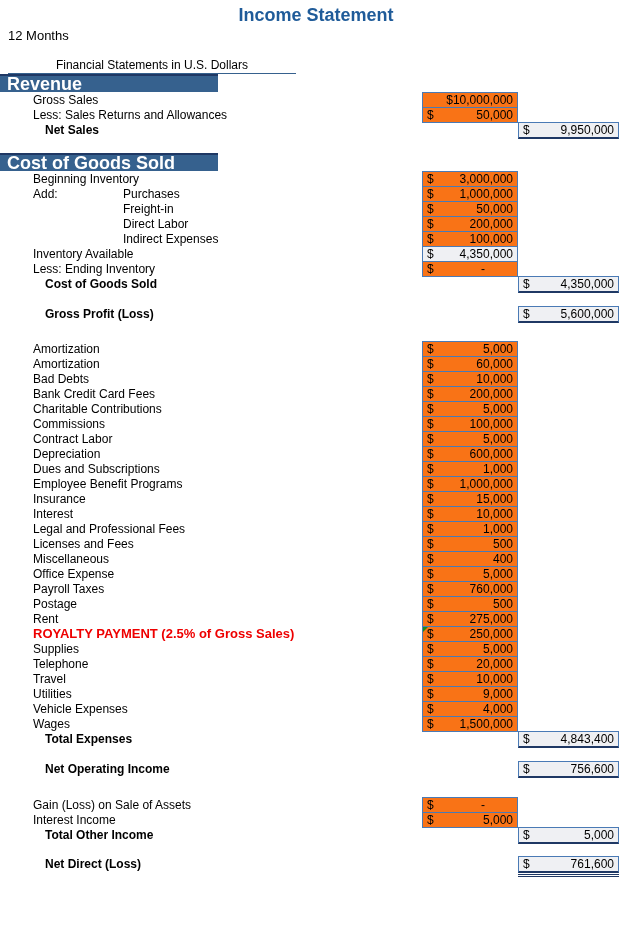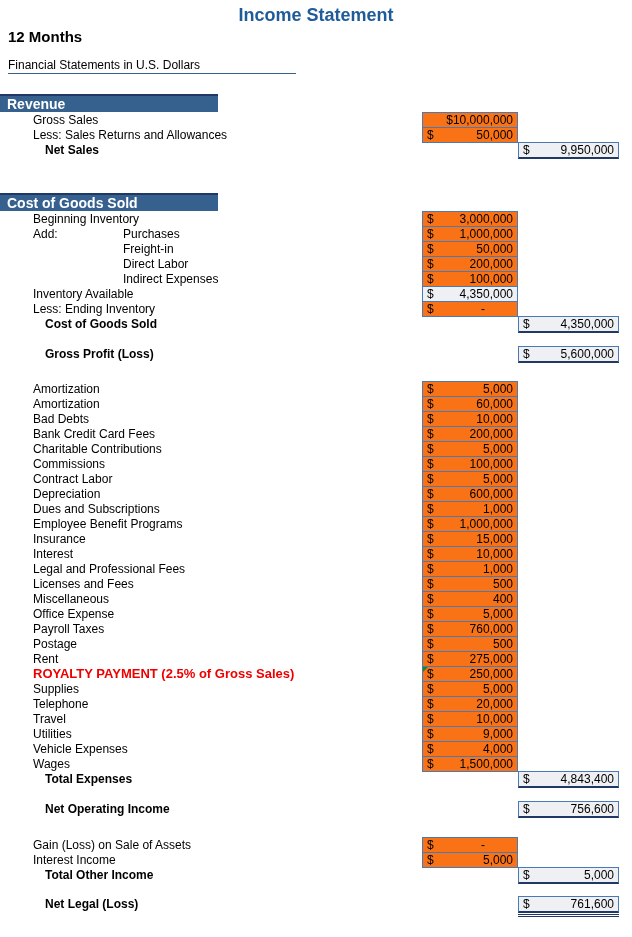--- a/index.html
+++ b/index.html
@@ -10,24 +10,24 @@
     --red:#EE0000;
     --gray-fill:#EFF0F3;
     --note-green:#1E8A1E;
   }
   html,body{margin:0;padding:0;background:#fff;}
   body{width:632px;font-family:"Liberation Sans",sans-serif;font-size:12px;color:#000;}
   .page{position:relative;width:632px;height:937px;overflow:hidden;background:#fff;}
 
   .title{ text-align:center;font-size:18px;font-weight:bold;color:var(--title-blue);padding-top:5px;height:23px;}
   .company{font-weight:bold;font-size:13px;padding-left:8px;margin-top:4px;height:16px;}
-  .period{font-weight:bold;font-size:15px;padding-left:8px;height:15px;}
-  .subtitle{margin-top:15px;margin-left:8px;width:288px;height:13px;border-bottom:1px solid var(--accent-blue);padding-bottom:2px;}
-
-  .bar{height:16px;line-height:16px;width:211px;background:var(--accent-blue);border-top:2px solid var(--dark-blue);color:#fff;font-weight:bold;font-size:14px;padding-left:7px;margin-bottom:1px;margin-top:20px;}
+  .period{font-weight:normal;font-size:13px;padding-left:8px;height:15px;}
+  .subtitle{margin-top:15px;margin-left:8px;width:288px;height:13px;border-bottom:1px solid var(--accent-blue);padding-bottom:2px;text-align:center;}
+
+  .bar{height:16px;line-height:16px;width:211px;background:var(--accent-blue);border-top:2px solid var(--dark-blue);color:#fff;font-weight:bold;font-size:18px;padding-left:7px;margin-bottom:1px;}
 
   .row{position:relative;height:15px;}
   .lbl{position:absolute;top:1px;left:33px;white-space:nowrap;line-height:13px;}
   .lbl.bold{left:45px;font-weight:bold;}
   .lbl.red{color:var(--red);font-weight:bold;font-size:13px;top:0;}
   .sub{position:absolute;top:1px;left:123px;white-space:nowrap;line-height:13px;}
 
   .cell{position:absolute;left:422px;top:-1px;width:96px;height:16px;border:1px solid var(--border-blue);background:#f97316;box-sizing:border-box;}
   .cell.gray{background:var(--gray-fill);}
   .cell.heavy{border-bottom:2px solid var(--dark-blue);height:17px;}
@@ -346,20 +346,20 @@
       </div>
       <div class="row">
         <span class="lbl bold">Total Other Income</span>
         <div class="cell col2">
           <span class="cur">$</span>
           <span class="val">5,000</span>
         </div>
       </div>
       <div style="height: 14px;"></div>
       <div class="row">
-        <span class="lbl bold">Net Legal (Loss)</span>
+        <span class="lbl bold">Net Direct (Loss)</span>
         <div class="cell col2 dbl">
           <span class="cur">$</span>
           <span class="val">761,600</span>
         </div>
       </div>
     </div>
 </div>
 
 </body></html>

